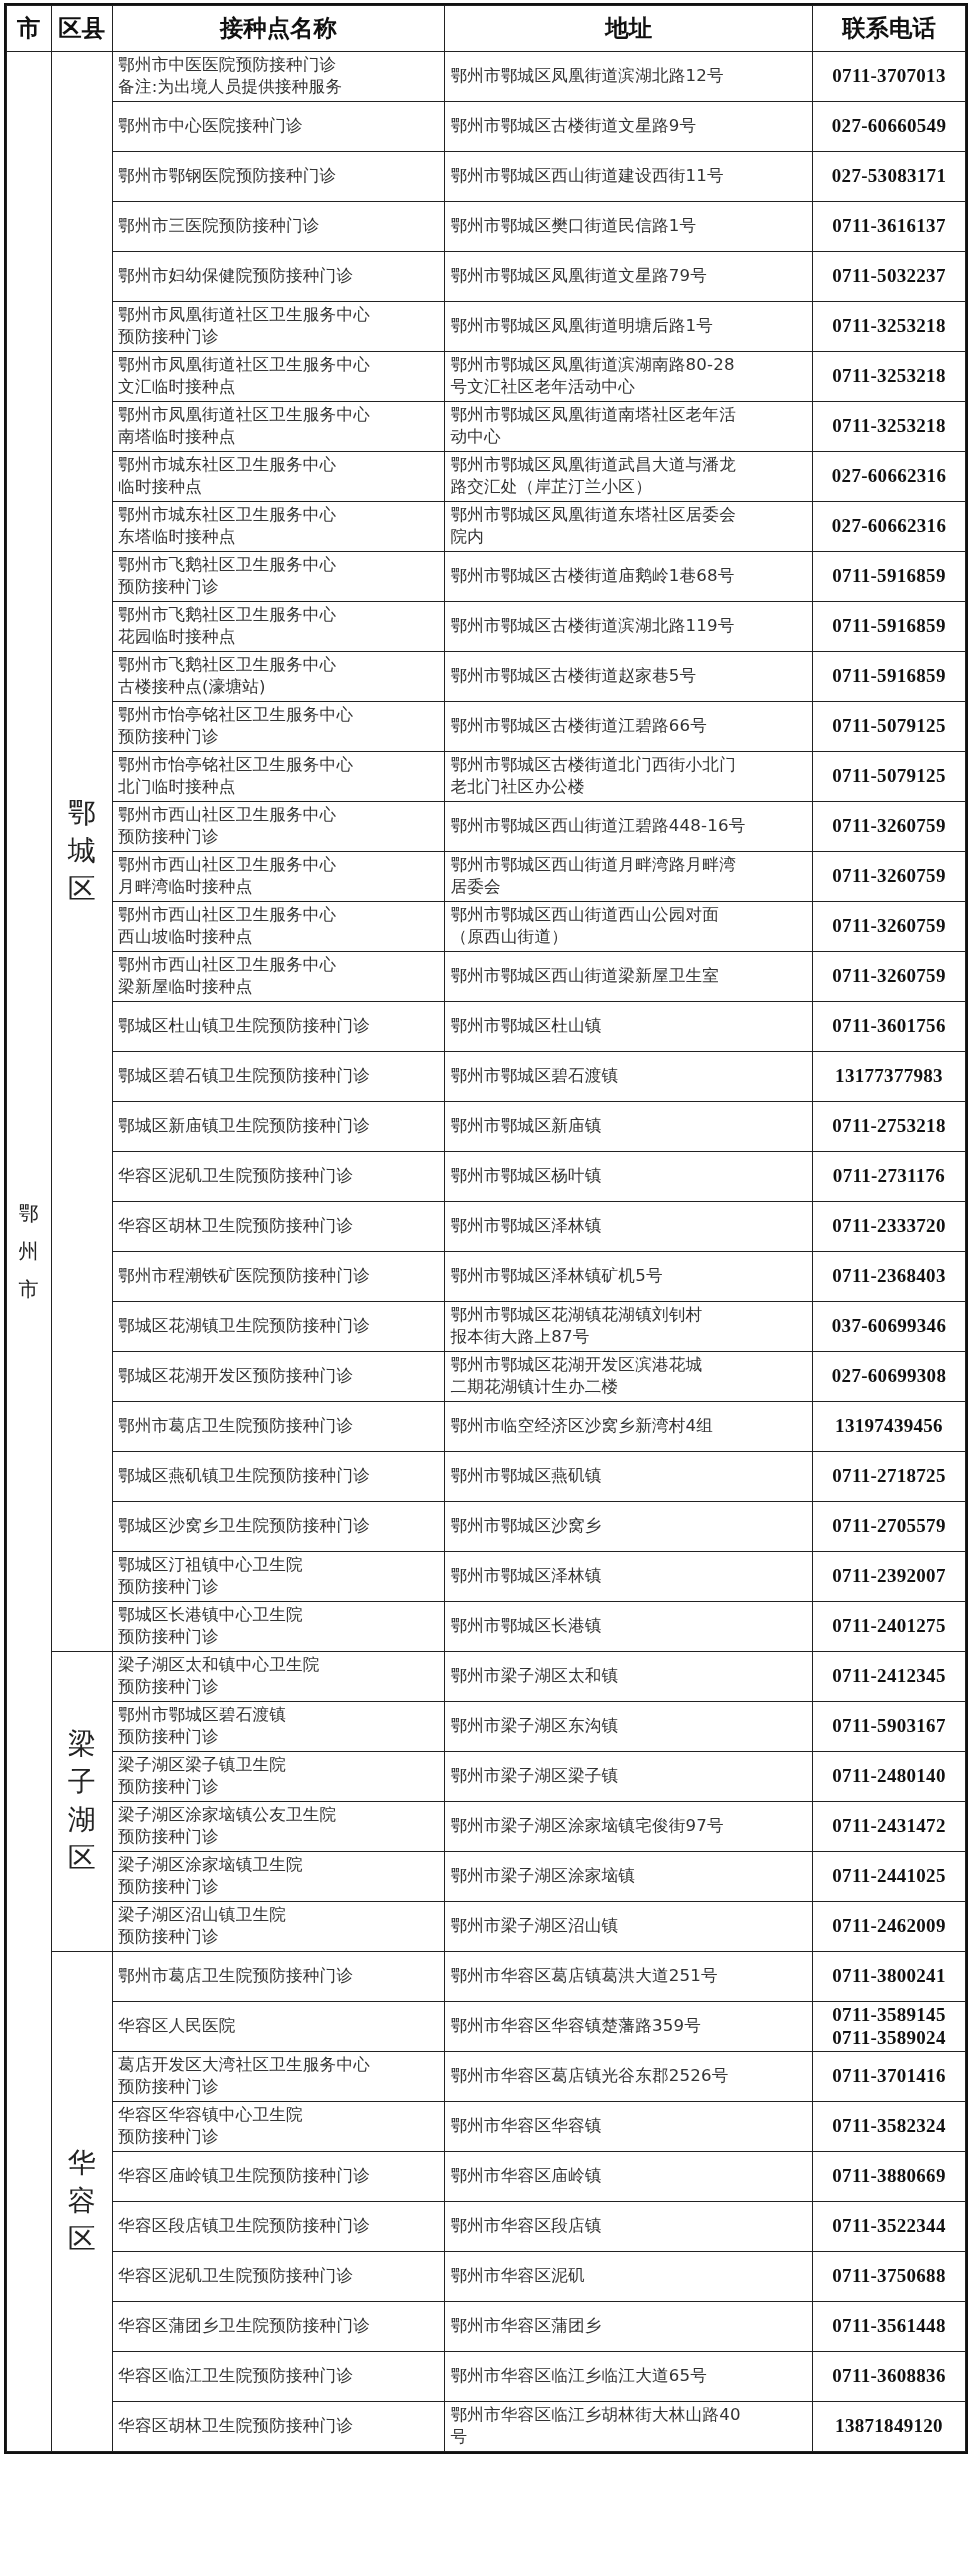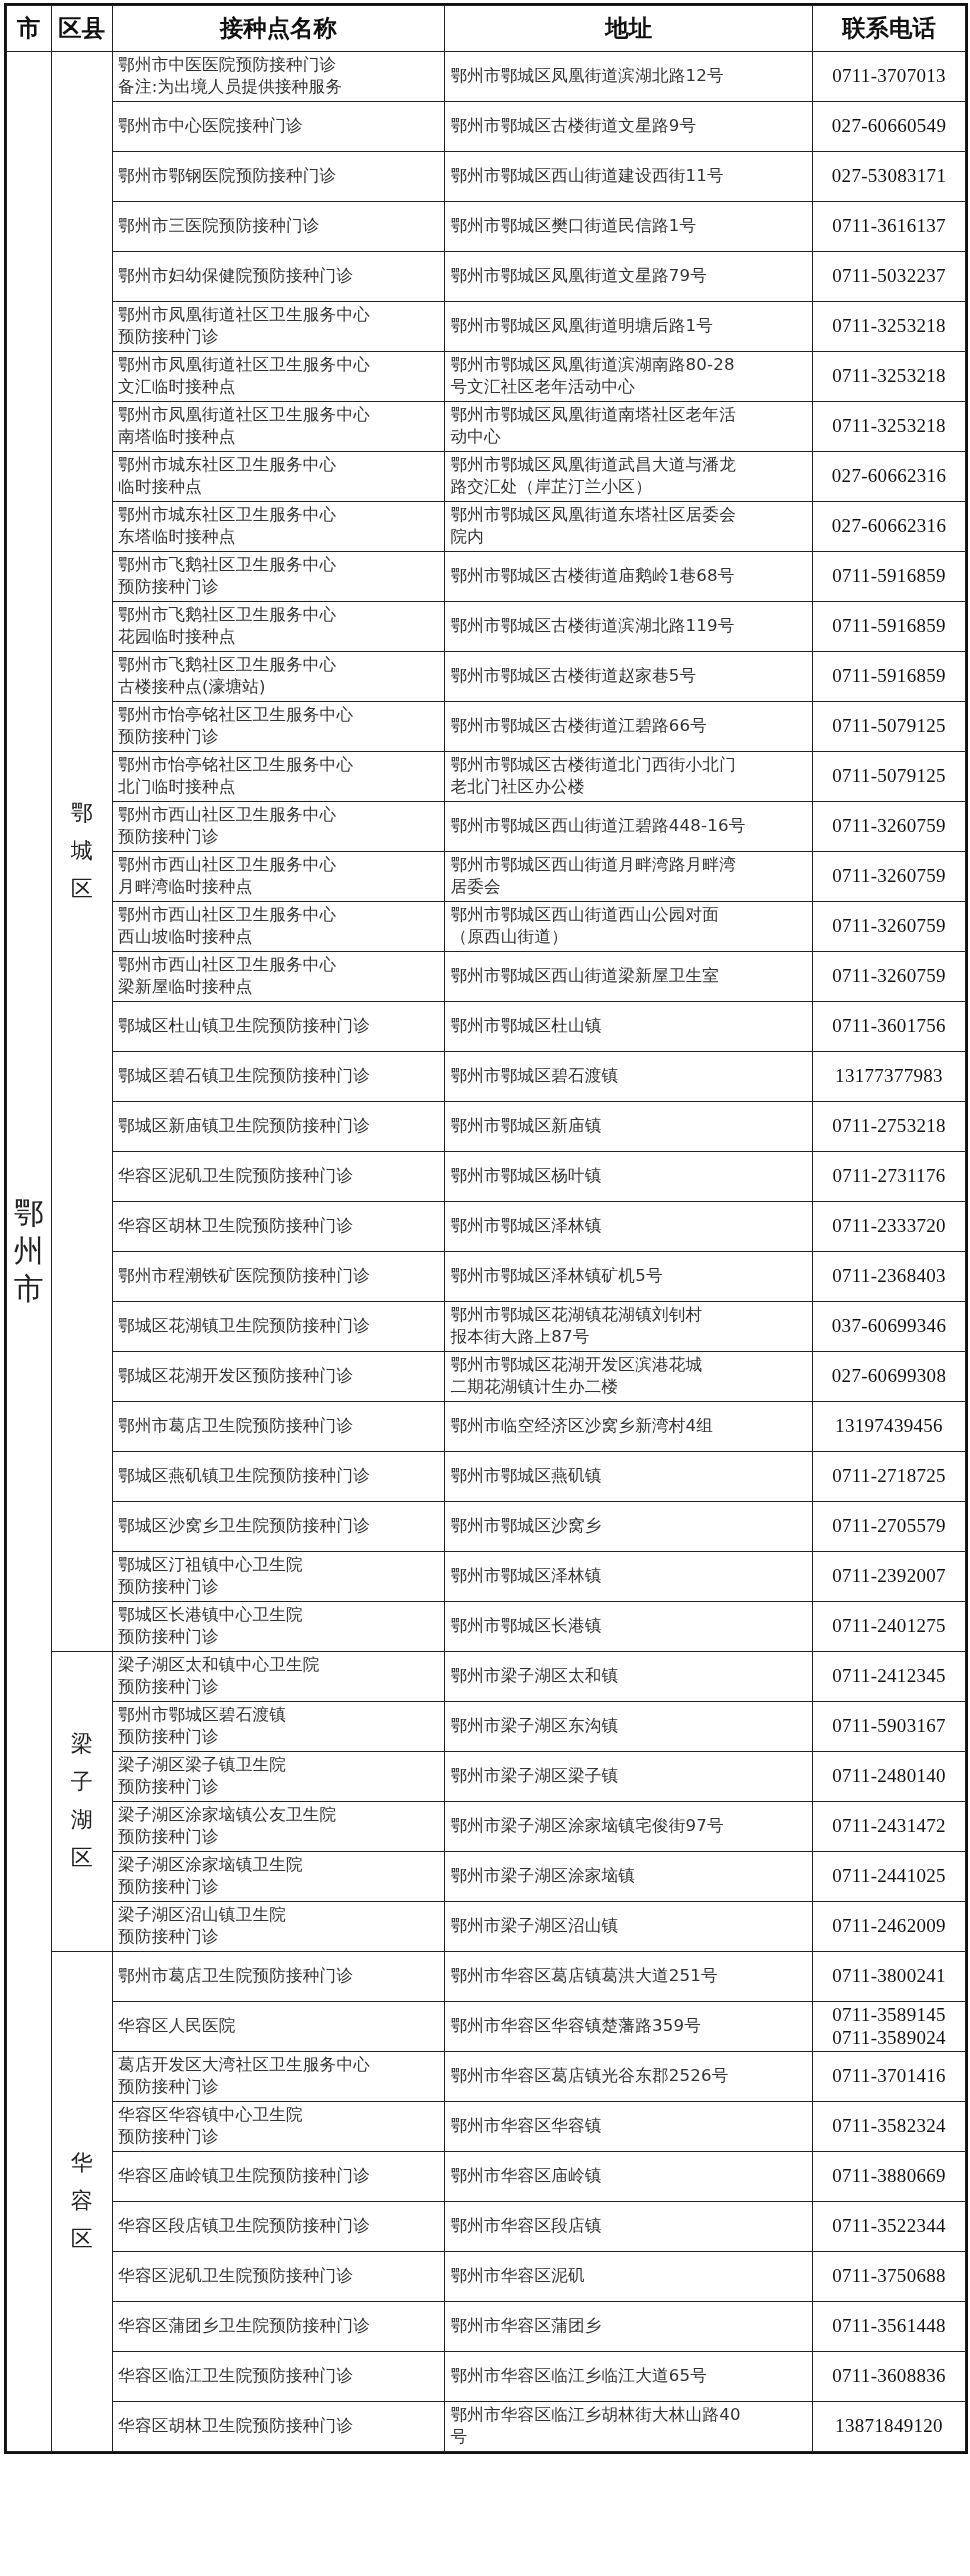--- a/index.html
+++ b/index.html
@@ -19,30 +19,30 @@
   col.c-addr { width: 368px; }
   col.c-phone { width: 152px; }
   th, td { border: 1.8px solid #222; padding: 0; overflow: hidden; }
   th {
     height: 45px; font-family: "DejaVu Serif", "Liberation Serif", serif;
     font-weight: bold; font-size: 23.4px; color: #111; text-align: center;
   }
   td { height: 49px; font-size: 16.6px; line-height: 22.5px; vertical-align: middle; }
   td.name, td.addr { padding-left: 5.4px; padding-right: 1.8px; white-space: pre-line; letter-spacing: 0.2px; color: #333; }
   td.phone {
-    font-family: "Liberation Serif", "DejaVu Serif", serif; font-weight: normal;
+    font-family: "Liberation Serif", "DejaVu Serif", serif; font-weight: bold;
     font-size: 19px; text-align: center; color: #111; white-space: pre-line; line-height: 23.4px;
     letter-spacing: 0.3px;
   }
   td.vert {
-    text-align: center; vertical-align: middle; font-size: 22px; line-height: 38px;
+    text-align: center; vertical-align: middle; font-size: 28px; line-height: 38px;
     color: #222; word-break: break-all; padding: 0 9px;
     font-family: "DejaVu Sans", "Liberation Sans", sans-serif;
   }
-  td.city { font-size: 30px; padding: 0 7.2px; }
+  td.city { font-size: 20px; padding: 0 7.2px; }
 </style>
 </head>
 <body>
 
 <div class="sheet">
   <table>
     <colgroup>
       <col class="c-city">
         <col class="c-dist">
         <col class="c-name">

